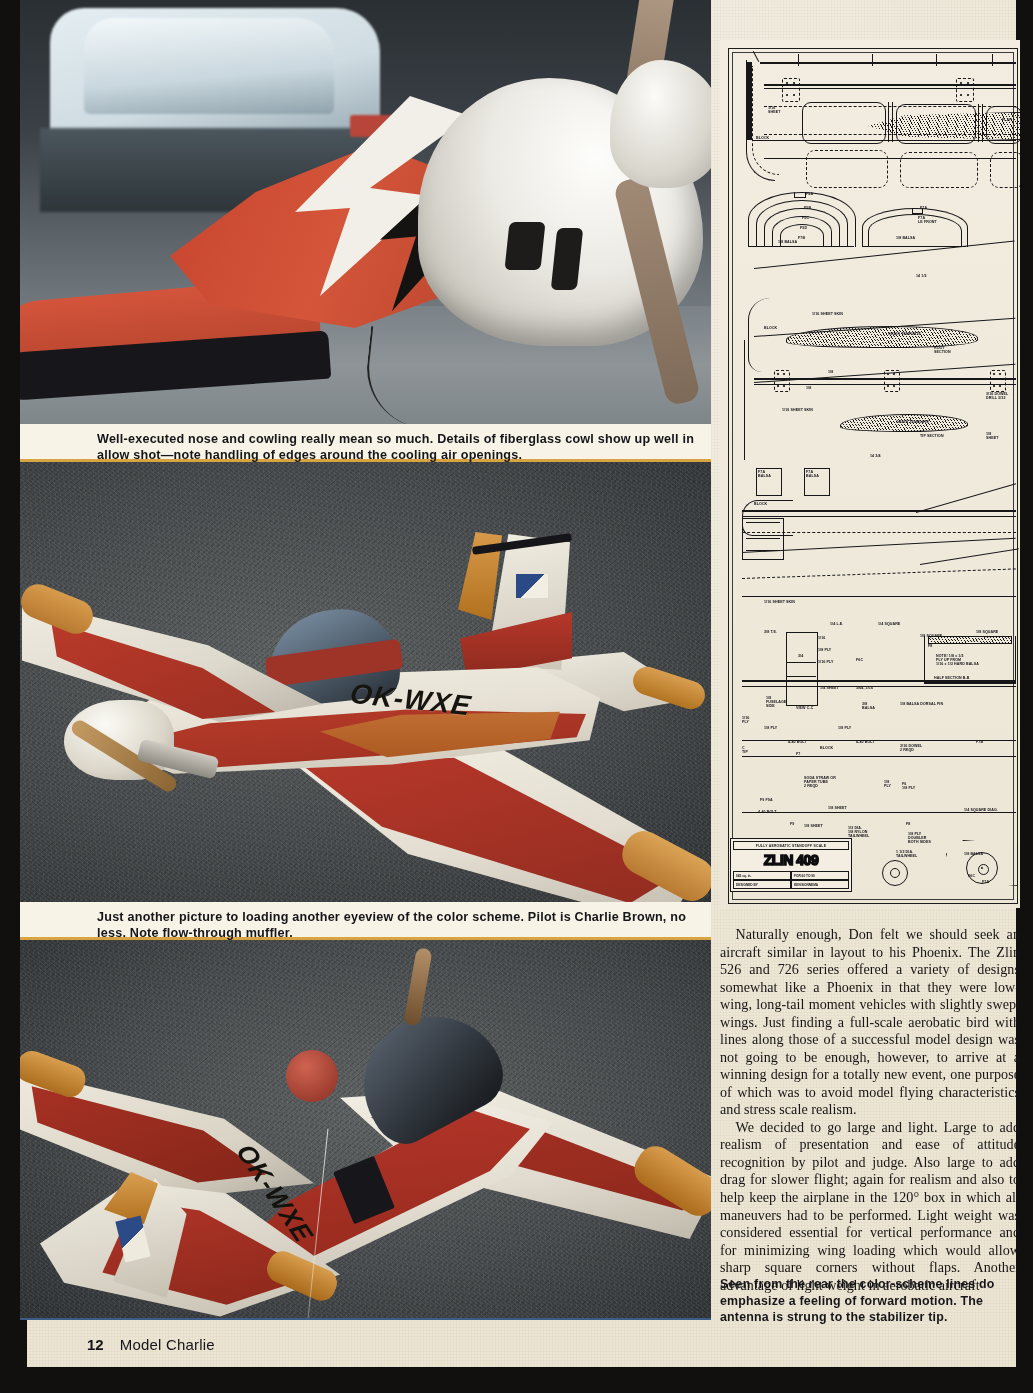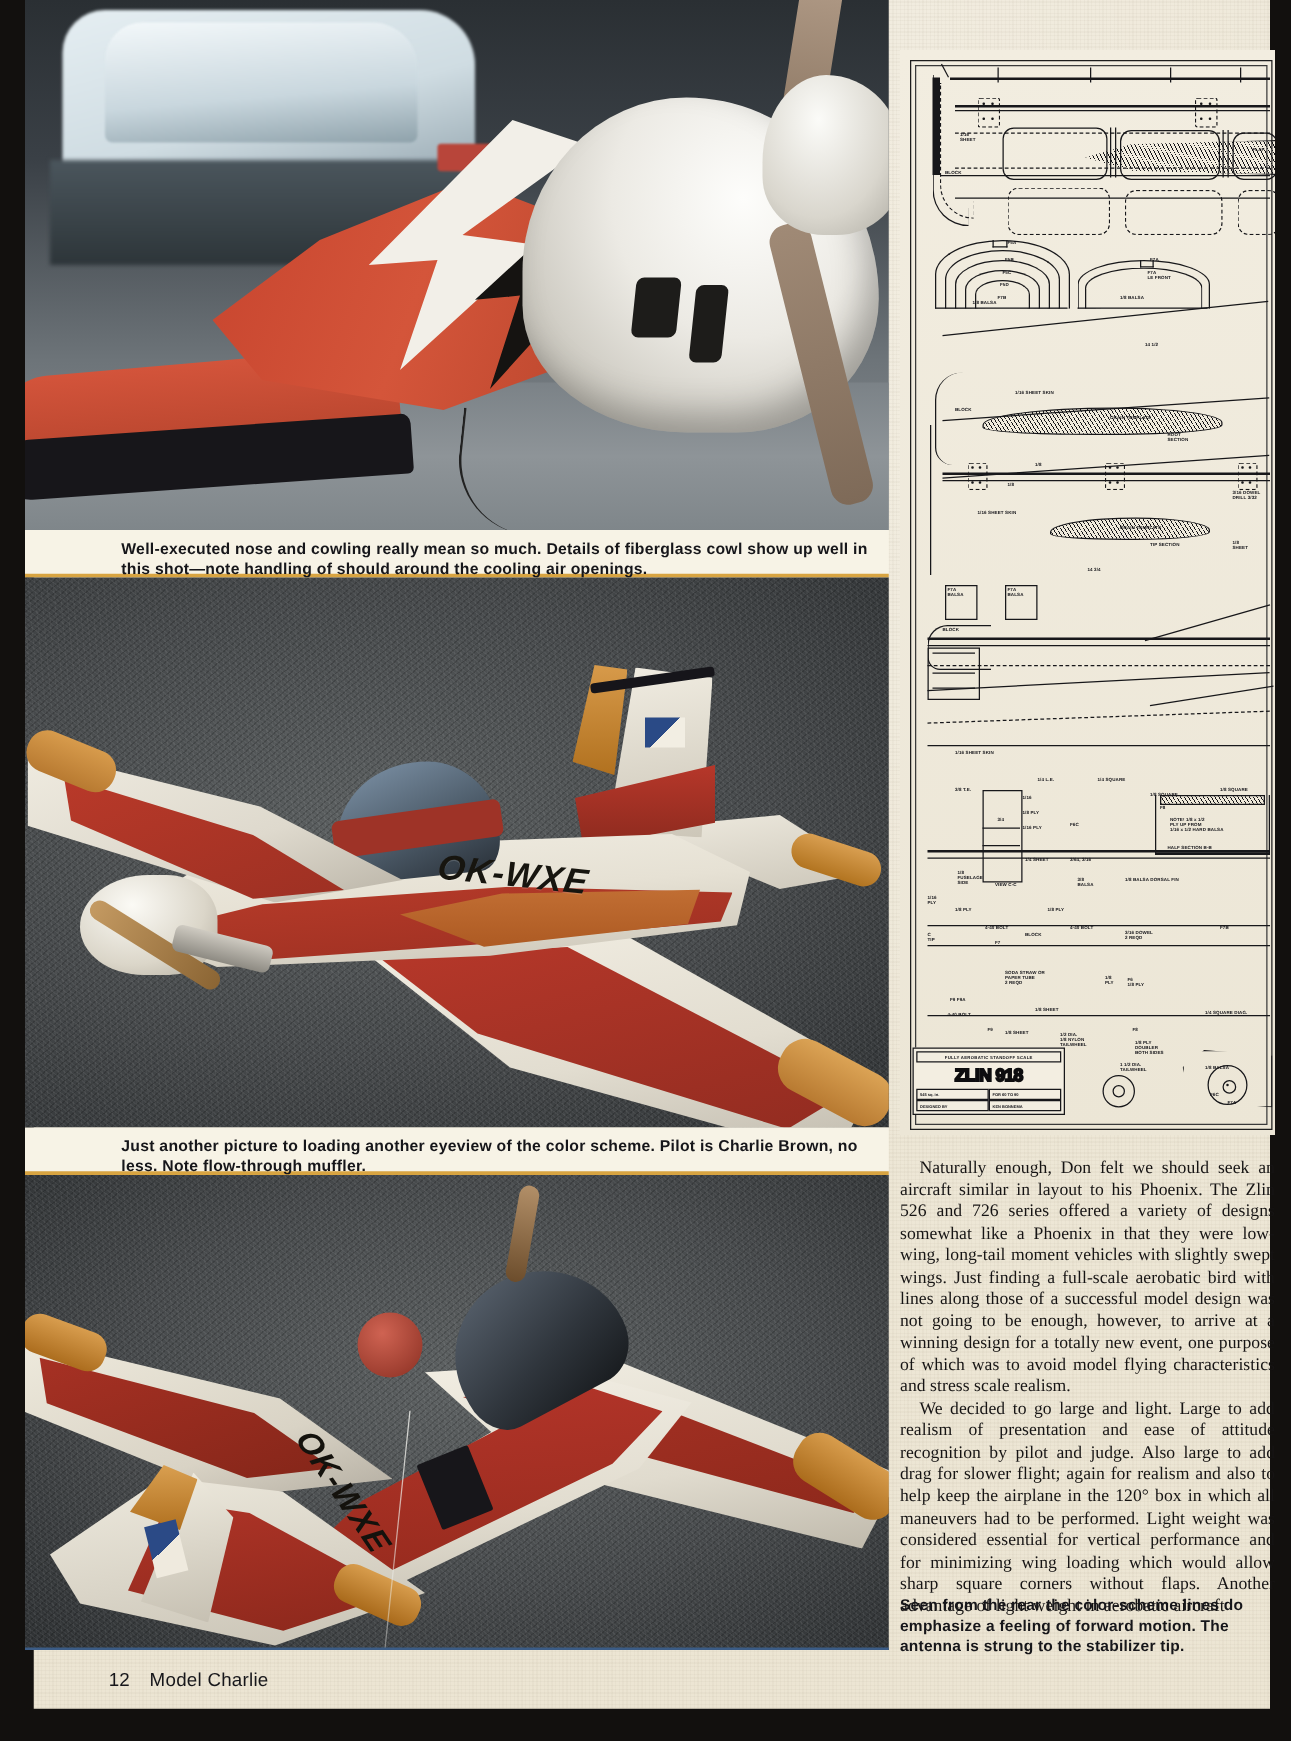--- a/index.html
+++ b/index.html
@@ -279,21 +279,21 @@
     font-family:"Liberation Sans",sans-serif;
     font-weight:700;font-size:12.4px;line-height:1.33;color:#16161a;
     letter-spacing:.2px;
   }
 
   
   #footer{
     position:absolute;left:20px;top:1322px;width:1000px;height:44px;
     display:flex;align-items:center;
   }
-  #footer .pg{font-family:"Liberation Sans",sans-serif;font-weight:400;font-size:15px;
+  #footer .pg{font-family:"Liberation Sans",sans-serif;font-weight:700;font-size:15px;
     color:#16161a;margin-left:67px;}
   #footer .mag{font-family:"Liberation Sans",sans-serif;font-weight:400;font-size:15px;
     color:#16161a;margin-left:16px;letter-spacing:.2px;}
   .footer-rule{position:absolute;left:20px;top:1318px;width:691px;height:2px;background:#3b5c86;}
 </style>
 </head>
 <body>
 
 <div class="page">
   <div class="paper">
@@ -314,21 +314,21 @@
     <div class="p1-cowl"></div>
     <div class="p1-vent1"></div>
     <div class="p1-vent2"></div>
     <div class="p1-blade-u"></div>
     <div class="p1-blade-d"></div>
     <div class="p1-spinner"></div>
     <div class="p1-cable"></div>
   </div>
 
   <div class="caption-band" id="caption-nose">
-    <p>Well-executed nose and cowling really mean so much. Details of fiberglass cowl show up well in this shot—note handling of should around the cooling air openings.</p>
+    <p>Well-executed nose and cowling really mean so much. Details of fiberglass cowl show up well in allow shot—note handling of edges around the cooling air openings.</p>
   </div>
 
   <div class="photo" id="photo-side">
     <div class="asphalt"></div>
     <div class="p2-wingR"></div>
     <div class="p2-wingRred"></div>
     <div class="p2-wingRtip"></div>
     <div class="p2-stab"></div>
     <div class="p2-stabtip"></div>
     <div class="p2-tailfin"></div>
@@ -606,21 +606,21 @@
 
       <div class="bp" style="left:226px;top:800px;width:70px;height:44px;border:1px solid #17171a;
         clip-path:polygon(0% 30%,24% 0%,100% 10%,100% 100%,10% 86%);"></div>
     </div>
 
     <div class="titleblock">
       <div class="tb-top">
         <span>FULLY AEROBATIC STANDOFF SCALE</span>
       </div>
       <div class="tb-name">
-        <span>ZLIN 918</span>
+        <span>ZLIN 409</span>
       </div>
       <div class="tb-grid">
         <div class="tb-cell">
           <span>545 sq. in.</span>
         </div>
         <div class="tb-cell">
           <span>FOR 60 TO 90</span>
         </div>
         <div class="tb-cell">
           <span>DESIGNED BY</span>

